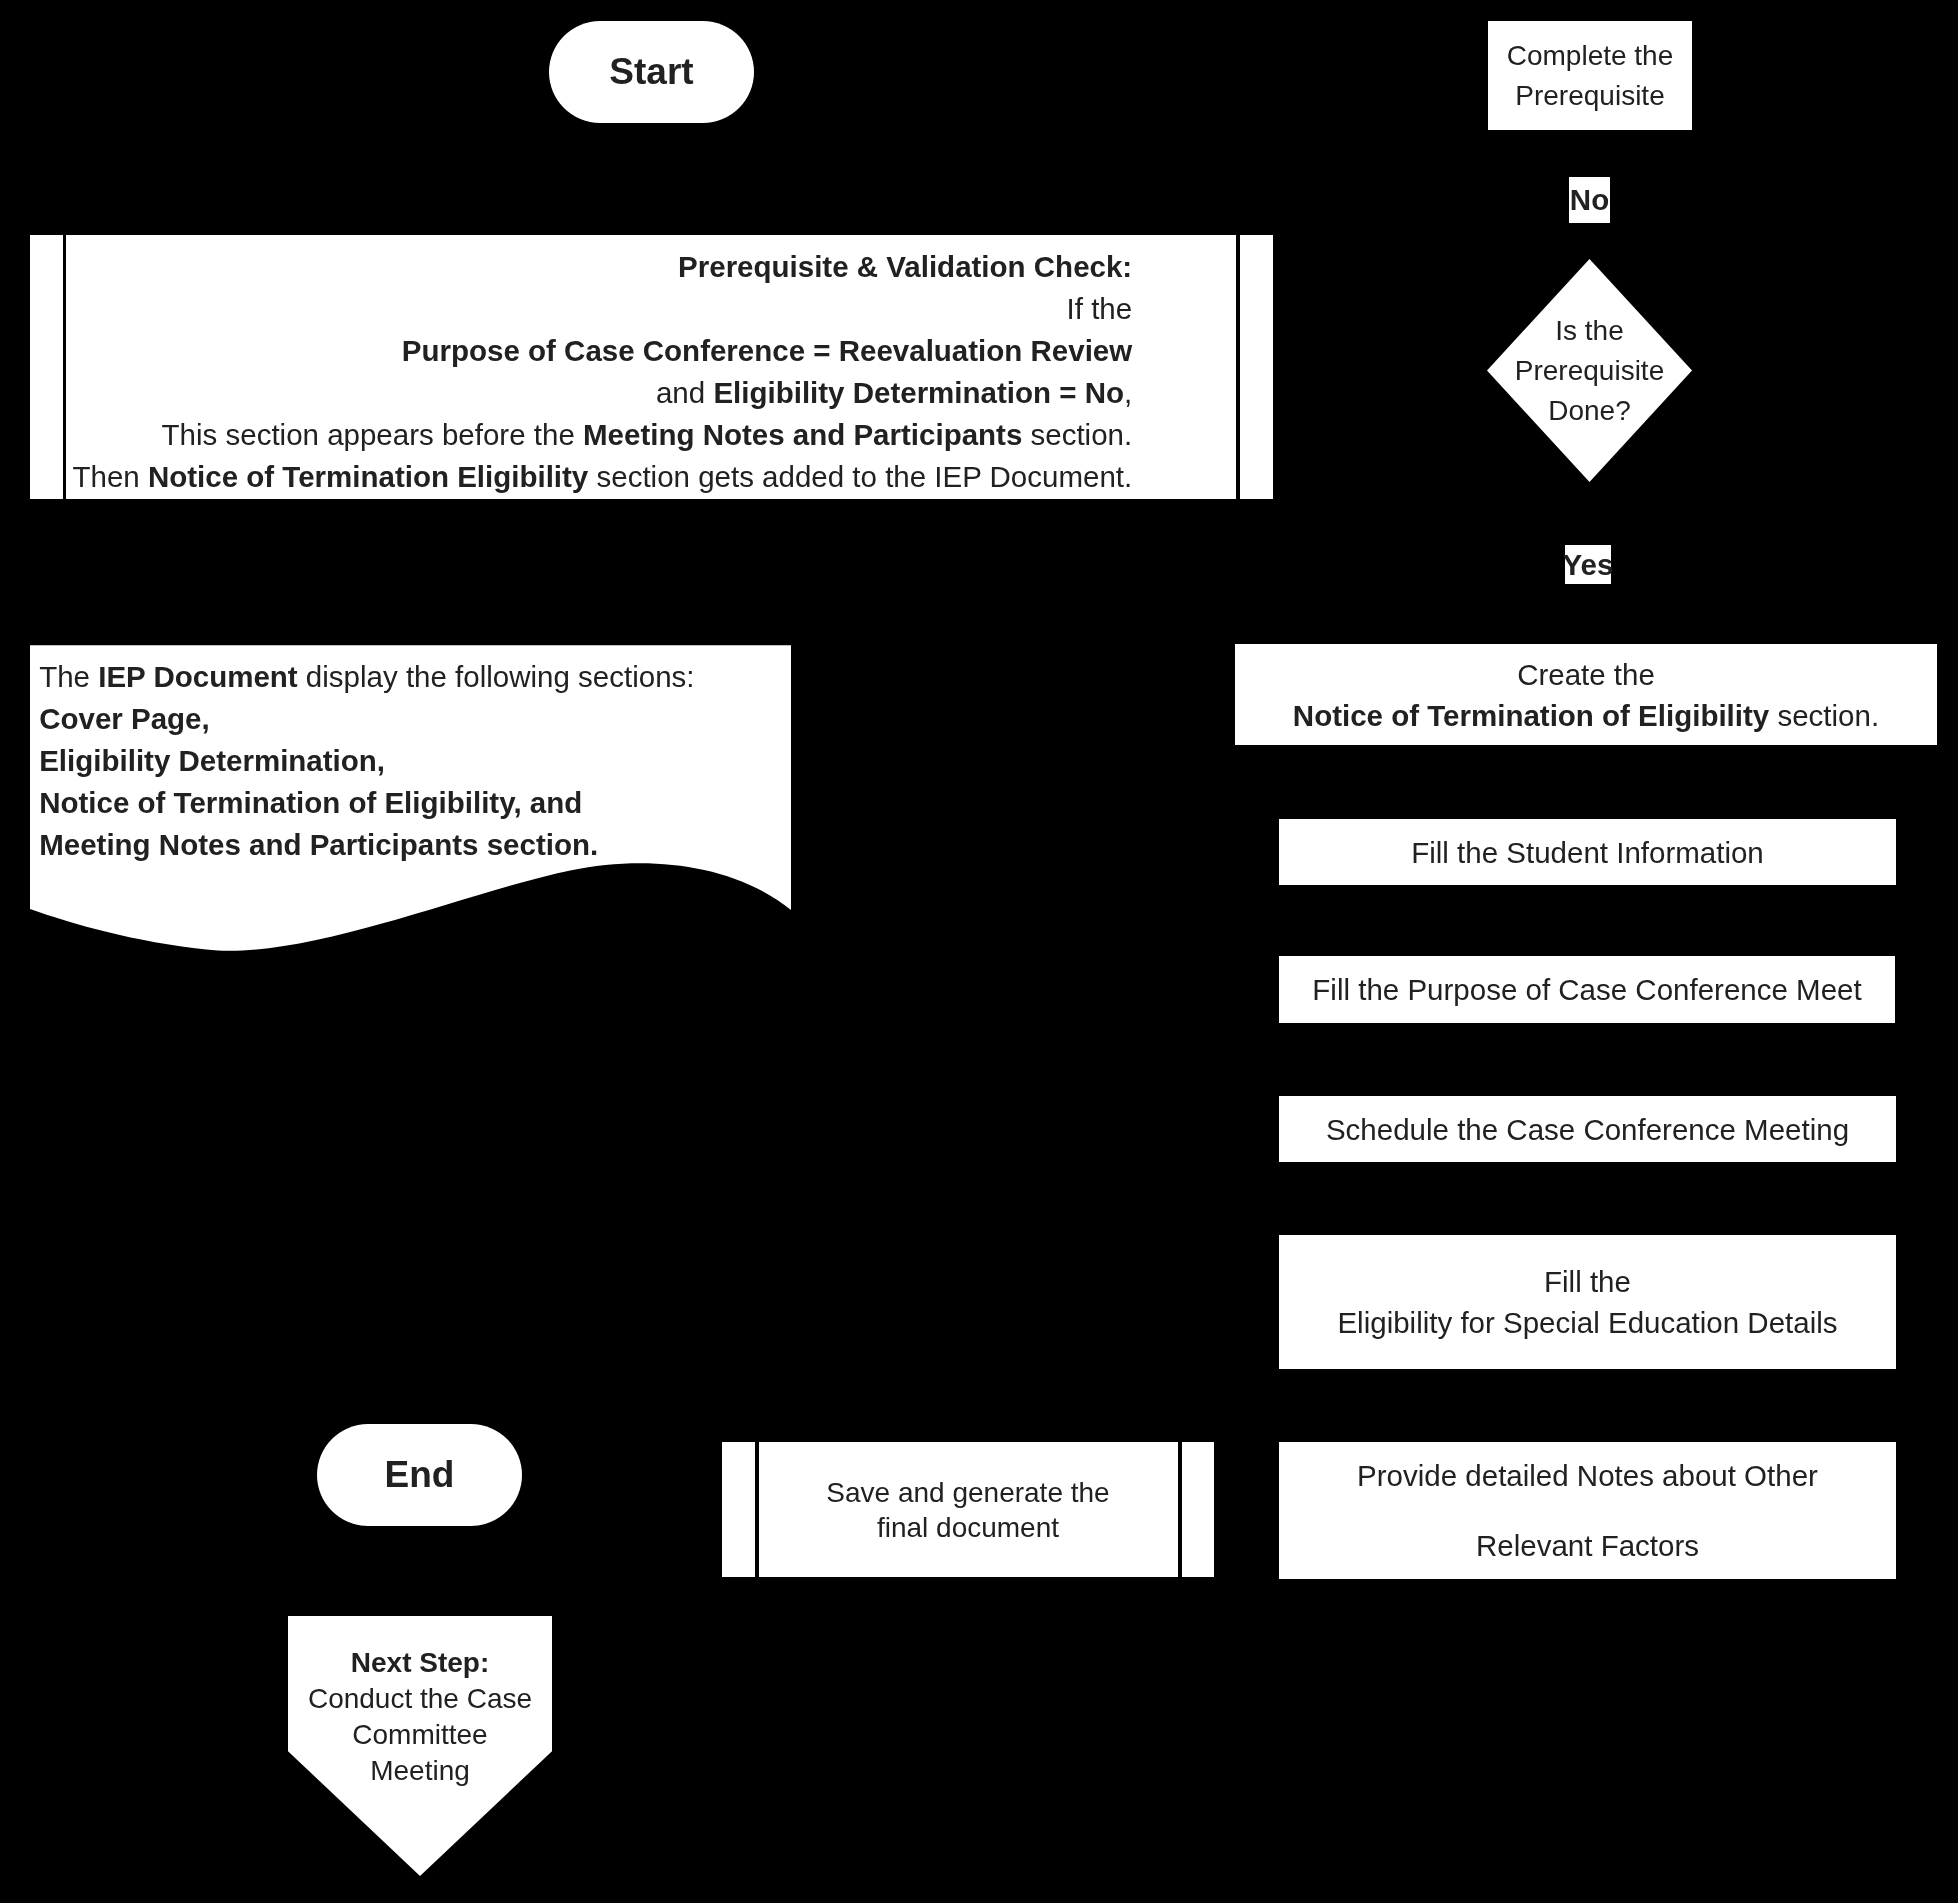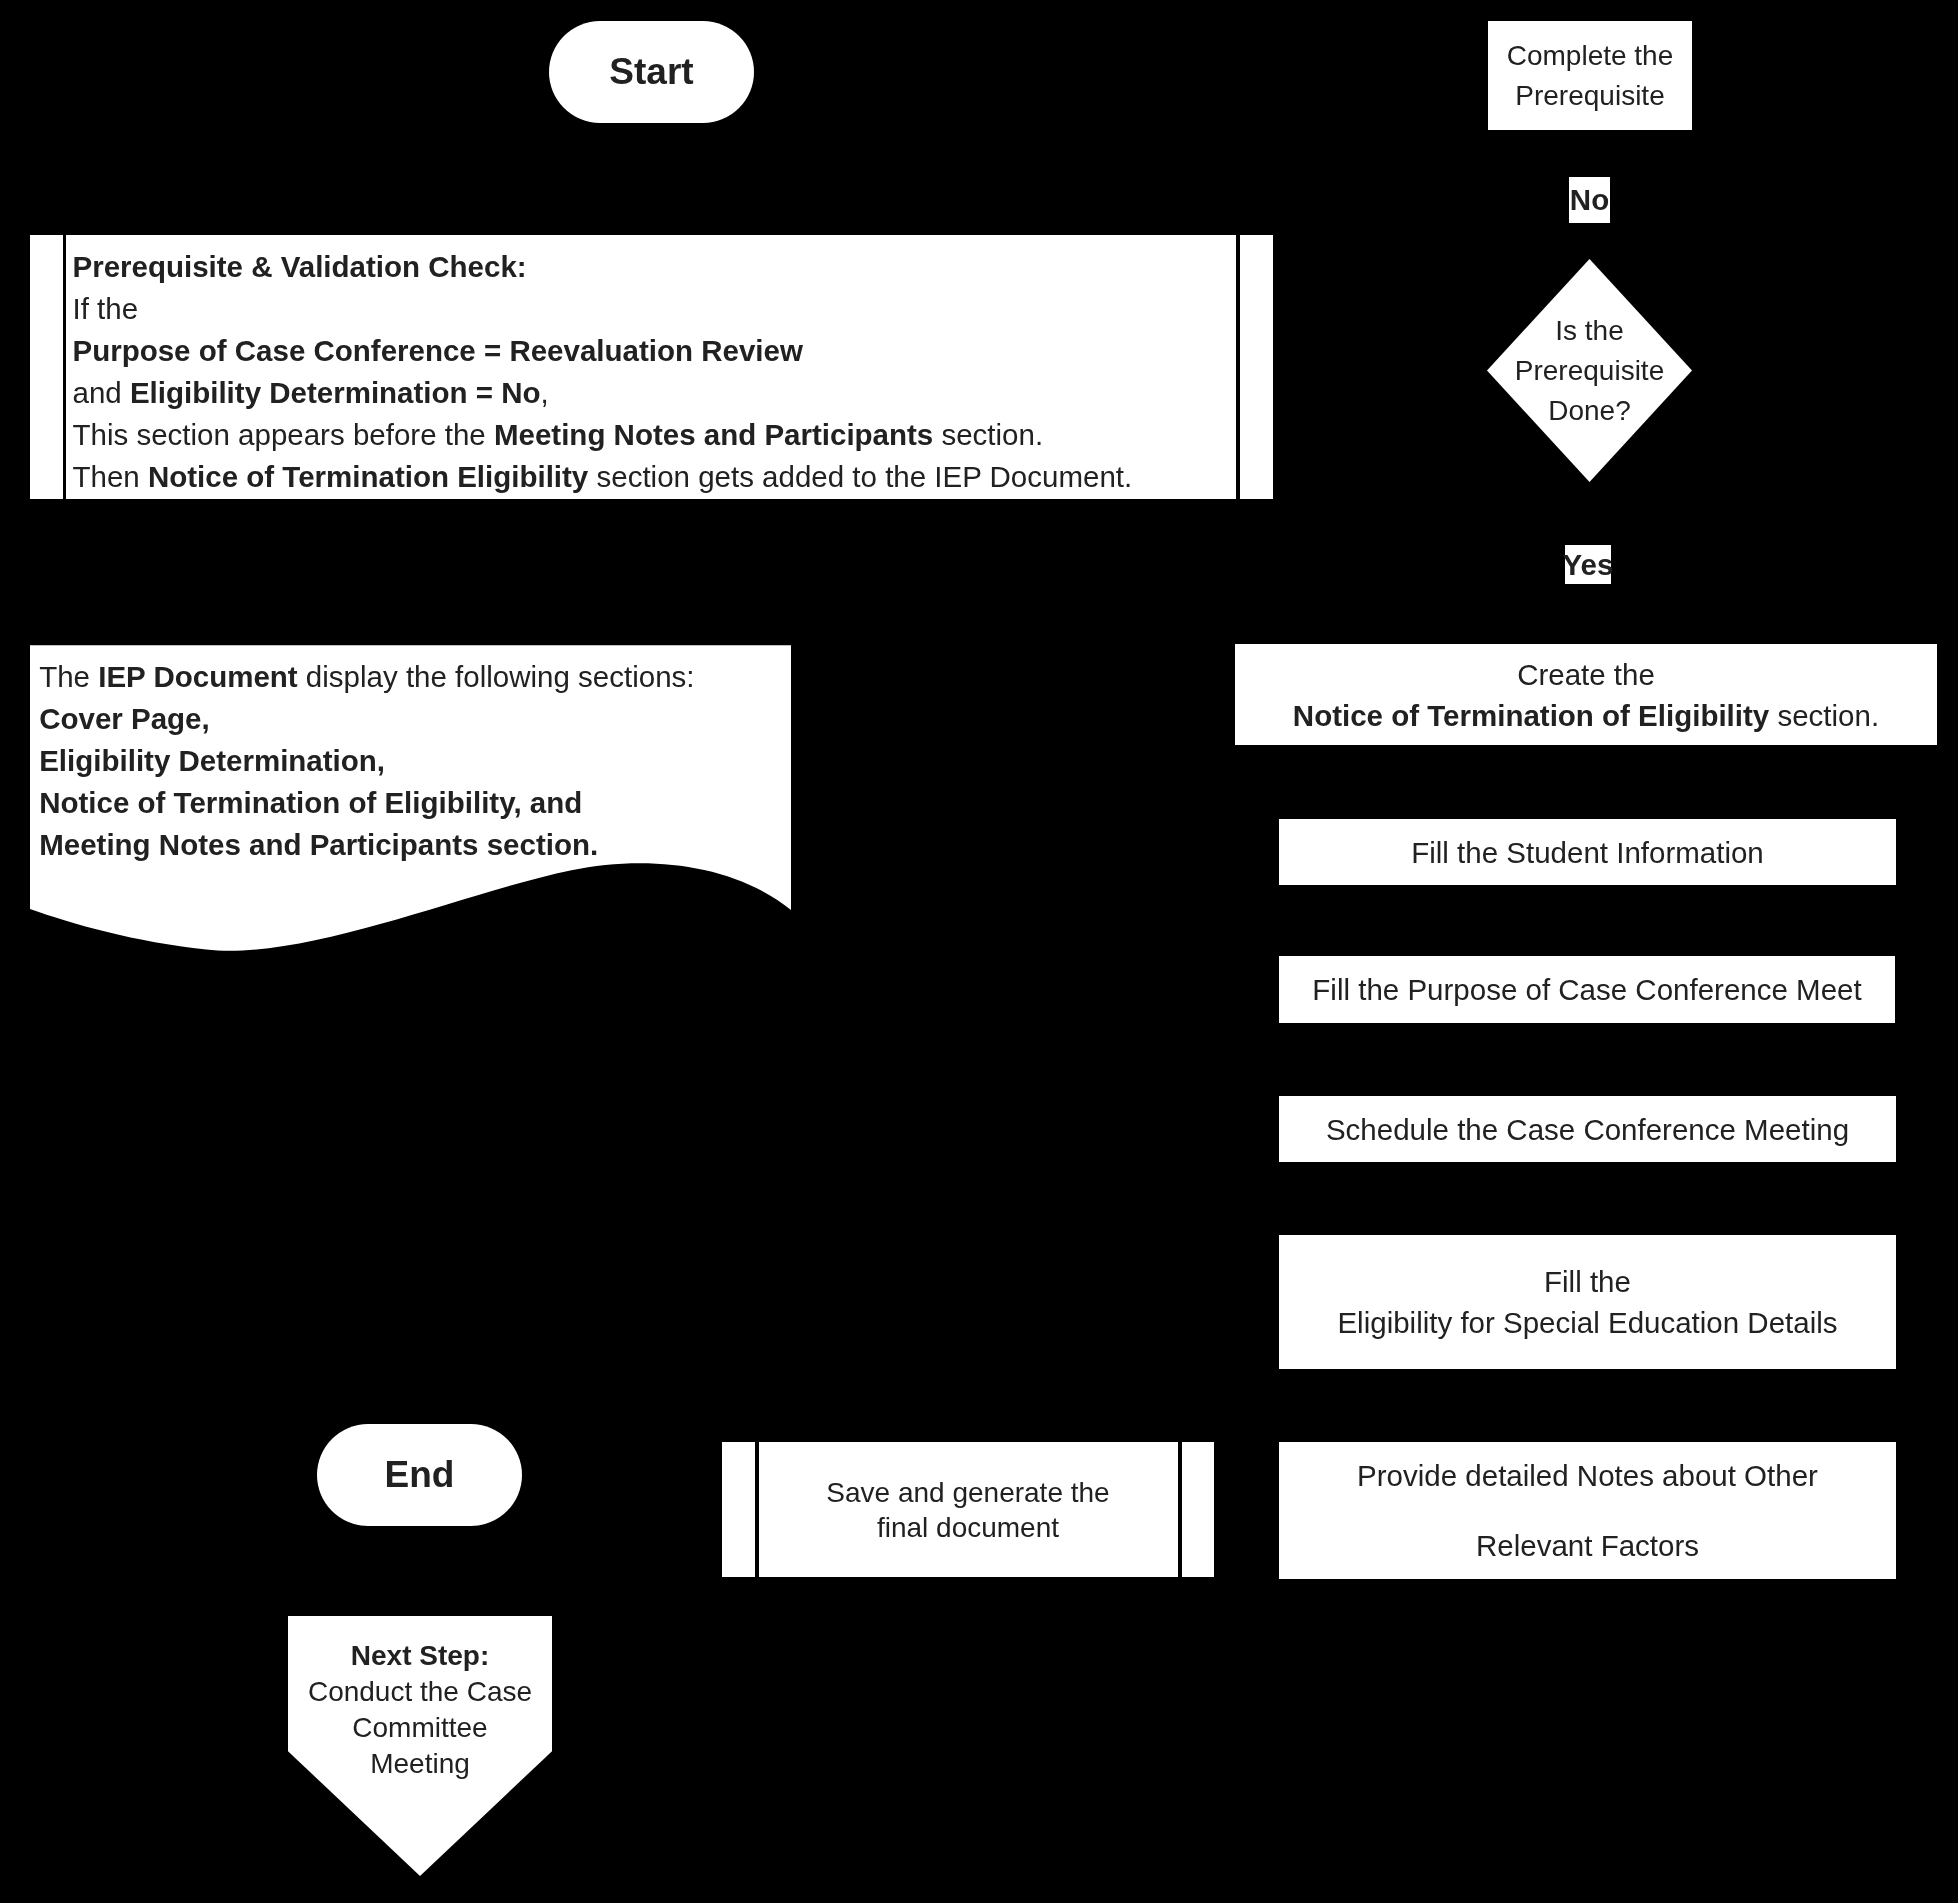--- a/index.html
+++ b/index.html
@@ -21,21 +21,21 @@
 
   
   #start { left: 549px; top: 21px; width: 205px; height: 102px; }
   #complete-prereq { left: 1488px; top: 21px; width: 204px; height: 109px; font-size: 28px; line-height: 40px; justify-content: center; }
   #no-label { left: 1569px; top: 177px; width: 41px; height: 46px; font-size: 29.5px; font-weight: 700; }
   #decision { left: 1487px; top: 259px; width: 205px; height: 223px;
               clip-path: polygon(50% 0, 100% 50%, 50% 100%, 0 50%);
               font-size: 28px; line-height: 40px; }
   #yes-label { left: 1565px; top: 545px; width: 46px; height: 39px; font-size: 29.5px; font-weight: 700; }
 
-  #prereq-check { left: 29.5px; top: 235px; width: 1243px; height: 264px; }
+  #prereq-check { left: 29.5px; top: 235px; width: 1243px; height: 264px; text-align: right; }
   #prereq-check .text { position: absolute; left: 43px; top: 11px; font-size: 29.5px; line-height: 42px; white-space: nowrap; }
   #prereq-check .divider.dl { left: 33px; }
   #prereq-check .divider.dr { right: 33px; }
 
   #iep-doc { position: absolute; left: 30px; top: 645px; width: 761px; height: 314px; background: transparent; }
   #iep-doc svg { position: absolute; left: 0; top: 0; }
   #iep-doc .text { position: absolute; left: 9.2px; top: 11px; font-size: 29.5px; line-height: 42px; color: #212121; white-space: nowrap; }
 
   #create-notice { left: 1235px; top: 644px; width: 702px; height: 101px; }
   #fill-student { left: 1279px; top: 819px; width: 617px; height: 66px; }
@@ -45,21 +45,21 @@
   #provide-notes { left: 1279px; top: 1442px; width: 617px; height: 137px; gap: 29px; }
 
   #save-generate { left: 722px; top: 1442px; width: 492px; height: 135px; font-size: 28px; line-height: 35px; }
   #save-generate .divider.dl { left: 33px; }
   #save-generate .divider.dr { right: 32px; }
 
   #end { left: 317px; top: 1424px; width: 205px; height: 102px; }
 
   #next-step { left: 288px; top: 1616px; width: 264px; height: 260px;
                clip-path: polygon(0 0, 100% 0, 100% 52%, 50% 100%, 0 52%);
-               font-size: 28px; line-height: 36px; justify-content: flex-start; padding-top: 22px; box-sizing: border-box; }
+               font-size: 28px; line-height: 36px; justify-content: flex-start; padding-top: 29px; box-sizing: border-box; }
 </style>
 </head>
 <body>
 
 <div class="stage">
 
   <div id="start" class="node flexc stadium">
     <span>Start</span>
   </div>
 

